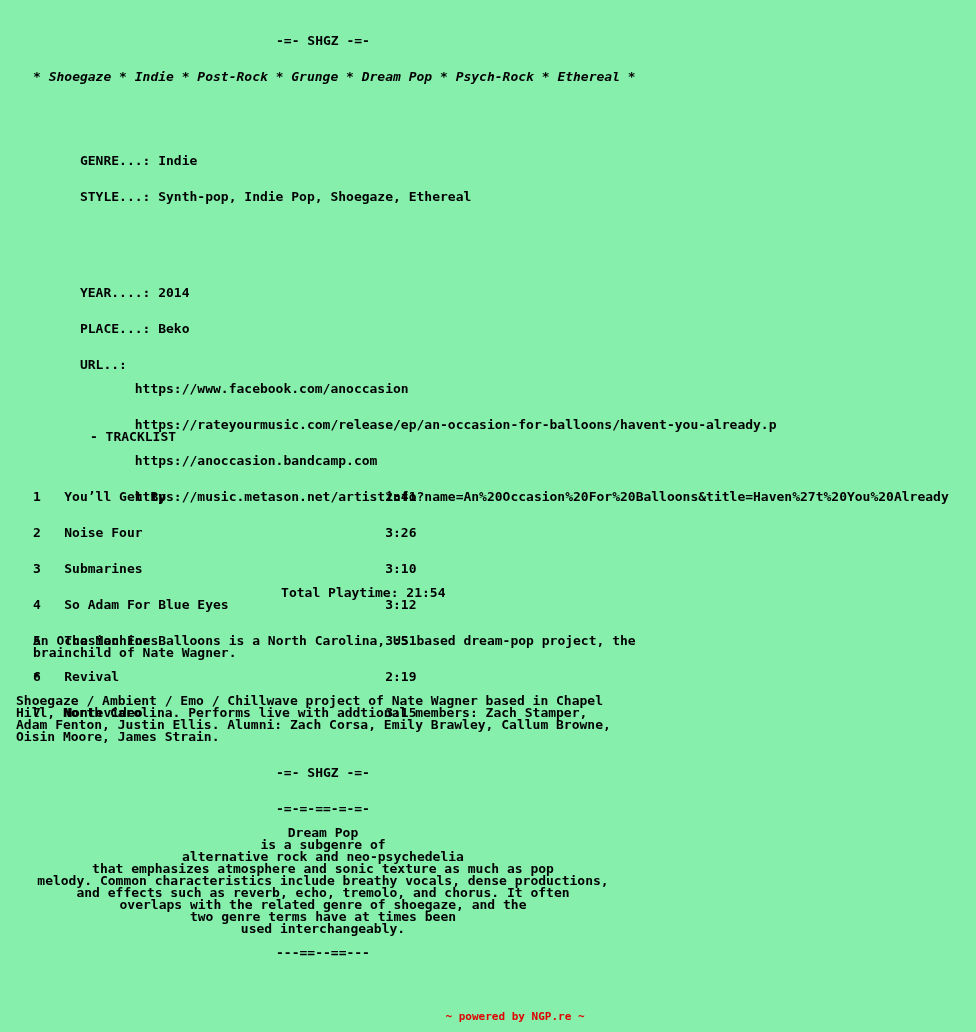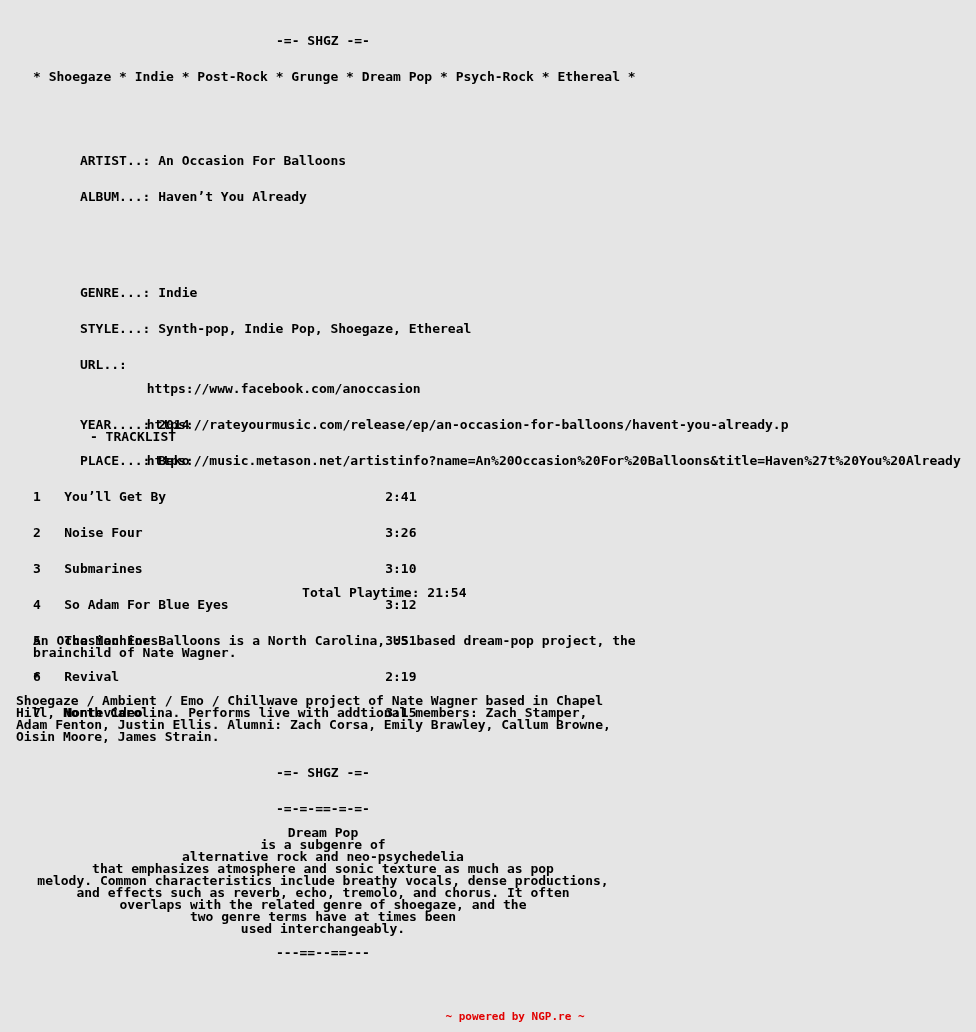--- a/index.html
+++ b/index.html
@@ -1,34 +1,34 @@
 <!DOCTYPE html>
 <html><head>
 <meta charset="utf-8">
 <style>
   html,body{margin:0;padding:0;background:#ffffff;}
   .page{
-    position:relative;width:976px;height:1032px;background:#e5e5e5;overflow:hidden;
+    position:relative;width:976px;height:1032px;background:#86efac;overflow:hidden;
     font-family:"DejaVu Sans Mono","Liberation Mono",monospace;
     font-weight:bold;font-size:13px;line-height:12px;color:#000000;
   }
   .abs{position:absolute;white-space:pre;}
   .centerblock{left:33px;width:580px;text-align:center;}
   .pos-title{top:35px;}
-  .pos-genres{top:71px;left:33px;}
+  .pos-genres{top:71px;left:33px;font-style:italic;}
   .pos-info{top:107px;left:33px;}
   .info-group{margin-bottom:12px;padding-left:6ch;}
   .info-row .val{margin-left:1ch;}
-  .pos-urls{top:359px;left:33px;padding-left:6ch;display:flex;gap:12px;}
+  .pos-urls{top:359px;left:33px;padding-left:6ch;display:flex;}
   .url-links{margin-left:1ch;}
   .url-links div{white-space:pre;}
   .pos-tlheading{top:431px;left:43px;padding-left:6ch;}
   .pos-tracks{top:467px;left:33px;}
   .track{display:grid;grid-template-columns:4ch 41ch auto;}
-  .pos-total{top:587px;left:36px;padding-left:34ch;}
+  .pos-total{top:587px;left:15px;padding-left:34ch;}
   .pos-para1{top:635px;left:33px;}
   .pos-star{top:671px;left:33px;}
   .pos-para2{top:695px;left:16px;}
   .pos-ftitle{top:767px;}
   .pos-sep1{top:803px;}
   .pos-dreampop{top:827px;}
   .pos-sep2{top:947px;}
   .pos-credits{
     top:979px;left:515px;transform:translateX(-50%);
     text-align:center;font-size:11px;line-height:15px;color:#e10000;
@@ -38,38 +38,35 @@
 <body>
 
 <div class="page">
 
   <div class="abs centerblock pos-title">-=- SHGZ -=-</div>
 
   <div class="abs pos-genres">* Shoegaze * Indie * Post-Rock * Grunge * Dream Pop * Psych-Rock * Ethereal *</div>
 
   <div class="abs pos-info">
     <div class="info-group">
-      <div class="info-row"><span class="lbl">ARTIST..:</span><span class="val">An Occasion For Balloons</span></div>
-      <div class="info-row"><span class="lbl">ALBUM...:</span><span class="val">Haven’t You Already</span></div>
-    </div>
-    <div class="info-group">
       <div class="info-row"><span class="lbl">GENRE...:</span><span class="val">Indie</span></div>
       <div class="info-row"><span class="lbl">STYLE...:</span><span class="val">Synth-pop, Indie Pop, Shoegaze, Ethereal</span></div>
     </div>
     <div class="info-group">
       <div class="info-row"><span class="lbl">YEAR....:</span><span class="val">2014</span></div>
       <div class="info-row"><span class="lbl">PLACE...:</span><span class="val">Beko</span></div>
     </div>
   </div>
 
   <div class="abs pos-urls">
     <span class="url-label">URL..:</span>
     <span class="url-links">
       <div>https://www.facebook.com/anoccasion</div>
       <div>https://rateyourmusic.com/release/ep/an-occasion-for-balloons/havent-you-already.p</div>
+      <div>https://anoccasion.bandcamp.com</div>
       <div>https://music.metason.net/artistinfo?name=An%20Occasion%20For%20Balloons&amp;title=Haven%27t%20You%20Already</div>
     </span>
   </div>
 
   <div class="abs pos-tlheading">- TRACKLIST</div>
 
   <div class="abs pos-tracks">
     <div class="track"><span>1</span><span>You’ll Get By</span><span>2:41</span></div>
     <div class="track"><span>2</span><span>Noise Four</span><span>3:26</span></div>
     <div class="track"><span>3</span><span>Submarines</span><span>3:10</span></div>

